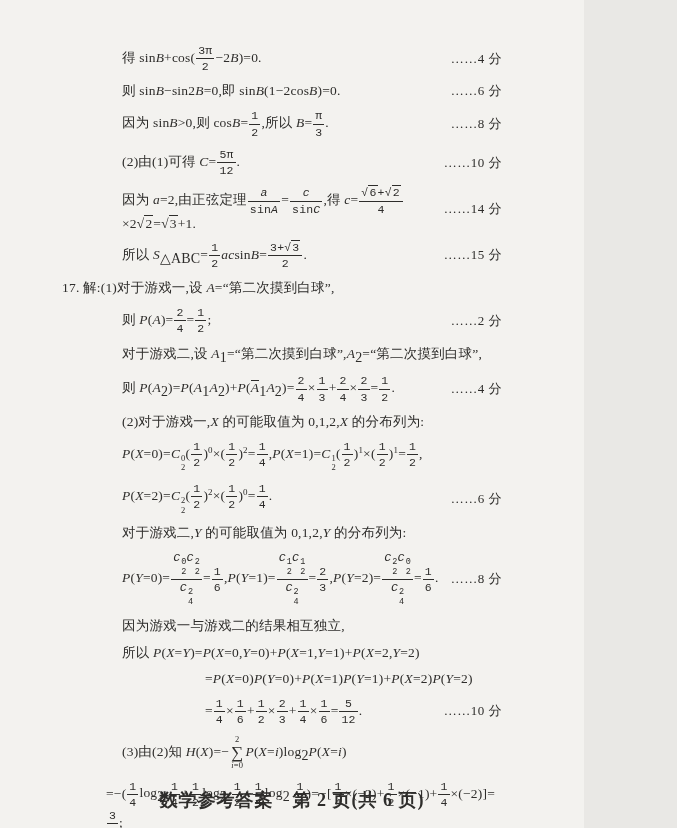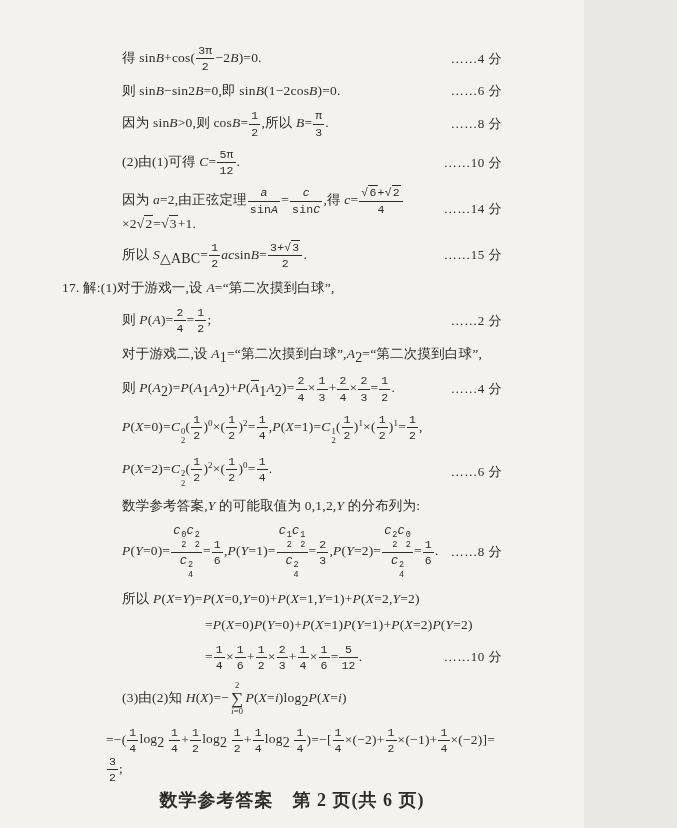--- a/index.html
+++ b/index.html
@@ -115,37 +115,40 @@
         <span class="score">……2 分</span>
       </div>
       <div class="line ind1">
         <span class="lc"><span>对于游戏二,设 </span><span class="ss"><span class="b">A</span><sub>1</sub></span><span>=“第二次摸到白球”,</span><span class="ss"><span class="b">A</span><sub>2</sub></span><span>=“第二次摸到白球”,</span></span>
       </div>
       <div class="line ind1">
         <span class="lc"><span>则 </span><span class="it">P</span><span>(</span><span class="ss"><span class="b">A</span><sub>2</sub></span><span>)=</span><span class="it">P</span><span>(</span><span class="ss"><span class="b">A</span><sub>1</sub></span><span class="ss"><span class="b">A</span><sub>2</sub></span><span>)+</span><span class="it">P</span><span>(</span><span class="ss"><span class="b bar">A</span><sub>1</sub></span><span class="ss"><span class="b">A</span><sub>2</sub></span><span>)=</span><span class="frac"><span class="num"><span>2</span></span><span class="den"><span>4</span></span></span><span>×</span><span class="frac"><span class="num"><span>1</span></span><span class="den"><span>3</span></span></span><span>+</span><span class="frac"><span class="num"><span>2</span></span><span class="den"><span>4</span></span></span><span>×</span><span class="frac"><span class="num"><span>2</span></span><span class="den"><span>3</span></span></span><span>=</span><span class="frac"><span class="num"><span>1</span></span><span class="den"><span>2</span></span></span><span>.</span></span>
         <span class="score">……4 分</span>
       </div>
       <div class="line ind1">
+        <span class="lc"><span>(2)对于游戏一,</span><span class="it">X</span><span> 的可能取值为 0,1,2,</span><span class="it">X</span><span> 的分布列为:</span></span>
+      </div>
+      <div class="line ind1">
         <span class="lc"><span class="it">P</span><span>(</span><span class="it">X</span><span>=0)=</span><span class="ss"><span class="b">C</span><span class="stk">
               <span>0</span>
               <span>2</span>
             </span></span><span>(</span><span class="frac"><span class="num"><span>1</span></span><span class="den"><span>2</span></span></span><span>)</span><sup>0</sup><span>×(</span><span class="frac"><span class="num"><span>1</span></span><span class="den"><span>2</span></span></span><span>)</span><sup>2</sup><span>=</span><span class="frac"><span class="num"><span>1</span></span><span class="den"><span>4</span></span></span><span>,</span><span class="it">P</span><span>(</span><span class="it">X</span><span>=1)=</span><span class="ss"><span class="b">C</span><span class="stk">
               <span>1</span>
               <span>2</span>
             </span></span><span>(</span><span class="frac"><span class="num"><span>1</span></span><span class="den"><span>2</span></span></span><span>)</span><sup>1</sup><span>×(</span><span class="frac"><span class="num"><span>1</span></span><span class="den"><span>2</span></span></span><span>)</span><sup>1</sup><span>=</span><span class="frac"><span class="num"><span>1</span></span><span class="den"><span>2</span></span></span><span>,</span></span>
       </div>
       <div class="line ind1">
         <span class="lc"><span class="it">P</span><span>(</span><span class="it">X</span><span>=2)=</span><span class="ss"><span class="b">C</span><span class="stk">
               <span>2</span>
               <span>2</span>
             </span></span><span>(</span><span class="frac"><span class="num"><span>1</span></span><span class="den"><span>2</span></span></span><span>)</span><sup>2</sup><span>×(</span><span class="frac"><span class="num"><span>1</span></span><span class="den"><span>2</span></span></span><span>)</span><sup>0</sup><span>=</span><span class="frac"><span class="num"><span>1</span></span><span class="den"><span>4</span></span></span><span>.</span></span>
         <span class="score">……6 分</span>
       </div>
       <div class="line ind1">
-        <span class="lc"><span>数学参考答案,</span><span class="it">Y</span><span> 的可能取值为 0,1,2,</span><span class="it">Y</span><span> 的分布列为:</span></span>
+        <span class="lc"><span>对于游戏二,</span><span class="it">Y</span><span> 的可能取值为 0,1,2,</span><span class="it">Y</span><span> 的分布列为:</span></span>
       </div>
       <div class="line ind1">
         <span class="lc"><span class="it">P</span><span>(</span><span class="it">Y</span><span>=0)=</span><span class="frac"><span class="num"><span class="ss"><span class="b">C</span><span class="stk">
                   <span>0</span>
                   <span>2</span>
                 </span></span><span class="ss"><span class="b">C</span><span class="stk">
                   <span>2</span>
                   <span>2</span>
                 </span></span></span><span class="den"><span class="ss"><span class="b">C</span><span class="stk">
                   <span>2</span>
@@ -163,20 +166,23 @@
                   <span>2</span>
                   <span>2</span>
                 </span></span><span class="ss"><span class="b">C</span><span class="stk">
                   <span>0</span>
                   <span>2</span>
                 </span></span></span><span class="den"><span class="ss"><span class="b">C</span><span class="stk">
                   <span>2</span>
                   <span>4</span>
                 </span></span></span></span><span>=</span><span class="frac"><span class="num"><span>1</span></span><span class="den"><span>6</span></span></span><span>.</span></span>
         <span class="score">……8 分</span>
+      </div>
+      <div class="line ind1">
+        <span class="lc"><span>因为游戏一与游戏二的结果相互独立,</span></span>
       </div>
       <div class="line ind1">
         <span class="lc"><span>所以 </span><span class="it">P</span><span>(</span><span class="it">X</span><span>=</span><span class="it">Y</span><span>)=</span><span class="it">P</span><span>(</span><span class="it">X</span><span>=0,</span><span class="it">Y</span><span>=0)+</span><span class="it">P</span><span>(</span><span class="it">X</span><span>=1,</span><span class="it">Y</span><span>=1)+</span><span class="it">P</span><span>(</span><span class="it">X</span><span>=2,</span><span class="it">Y</span><span>=2)</span></span>
       </div>
       <div class="line ind2">
         <span class="lc"><span>=</span><span class="it">P</span><span>(</span><span class="it">X</span><span>=0)</span><span class="it">P</span><span>(</span><span class="it">Y</span><span>=0)+</span><span class="it">P</span><span>(</span><span class="it">X</span><span>=1)</span><span class="it">P</span><span>(</span><span class="it">Y</span><span>=1)+</span><span class="it">P</span><span>(</span><span class="it">X</span><span>=2)</span><span class="it">P</span><span>(</span><span class="it">Y</span><span>=2)</span></span>
       </div>
       <div class="line ind2">
         <span class="lc"><span>=</span><span class="frac"><span class="num"><span>1</span></span><span class="den"><span>4</span></span></span><span>×</span><span class="frac"><span class="num"><span>1</span></span><span class="den"><span>6</span></span></span><span>+</span><span class="frac"><span class="num"><span>1</span></span><span class="den"><span>2</span></span></span><span>×</span><span class="frac"><span class="num"><span>2</span></span><span class="den"><span>3</span></span></span><span>+</span><span class="frac"><span class="num"><span>1</span></span><span class="den"><span>4</span></span></span><span>×</span><span class="frac"><span class="num"><span>1</span></span><span class="den"><span>6</span></span></span><span>=</span><span class="frac"><span class="num"><span>5</span></span><span class="den"><span>12</span></span></span><span>.</span></span>
         <span class="score">……10 分</span>

